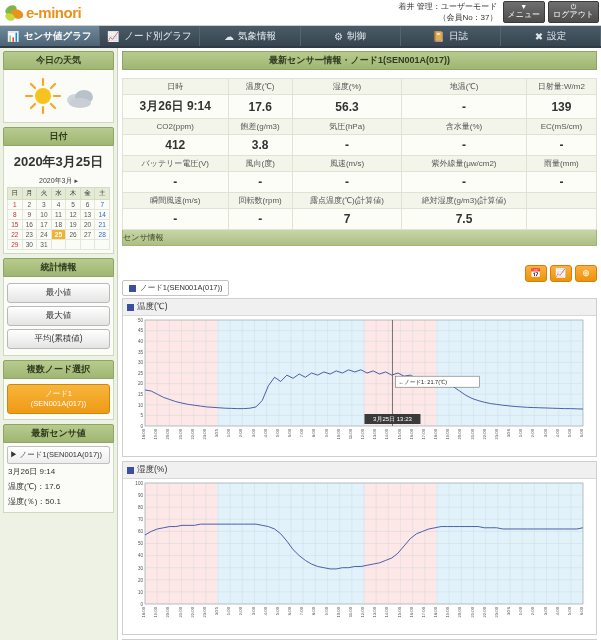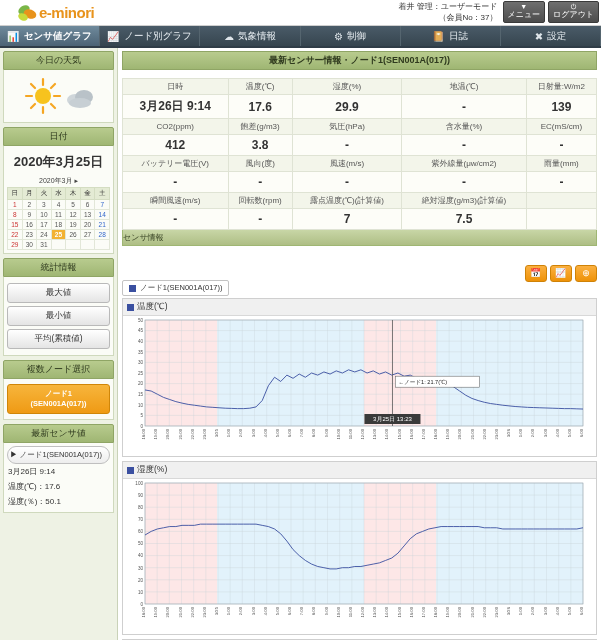--- a/index.html
+++ b/index.html
@@ -14,21 +14,21 @@
   }
   #app { position: relative; width: 601px; height: 640px; background:#fff; }
 
   
   .header {
     height: 26px; background: #ffffff;
     border-bottom: 1px solid #cfcfcf;
     display: flex; align-items: center;
     position: relative;
   }
-  .logo-wrap { display:flex; align-items:center; padding-left:4px;margin-left:13px; }
+  .logo-wrap { display:flex; align-items:center; padding-left:4px; }
   .logo-leaf { width: 22px; height: 20px; position: relative; }
   .logo-text { font-size: 15px; font-weight: bold; color: #e8931c; letter-spacing: -0.5px; }
   .header-right { position:absolute; right: 2px; top: 1px; display: flex; align-items:center; gap:3px; }
   .user-info { font-size: 8px; color:#333; text-align:right; line-height: 11px; padding-right: 2px;}
   .hdr-btn {
     background: linear-gradient(#6f6f6f,#4c4c4c);
     color:#fff; border:1px solid #3a3a3a; border-radius:2px;
     font-size: 8px; padding: 2px 4px; text-align:center; line-height:10px;
     min-width: 34px;
   }
@@ -51,21 +51,21 @@
 
   
   .body { display: flex; height: 592px; }
   .sidebar { width: 118px; background: #eef2e4; border-right:1px solid #c9d2b8; padding: 3px; }
   .content { flex: 1; background: #fff; padding: 3px 4px; overflow: hidden; }
 
   
   .panel { margin-bottom: 4px; }
   .panel-title {
     background: linear-gradient(#b8cb8e,#9fb673);
-    color: #2f3a1e; font-size: 9px; font-weight: normal;
+    color: #2f3a1e; font-size: 9px; font-weight: bold;
     text-align:center; padding: 2px 0; border:1px solid #8fa565;
     border-radius: 2px 2px 0 0;
   }
   .panel-body {
     background: #fbfcf7; border:1px solid #cfd9bd; border-top:none;
     padding: 3px; text-align:center;
   }
   .wx-icons { display:flex; align-items:center; justify-content:center; height: 46px; gap:2px;}
   .date-big { font-size: 13px; font-weight: bold; color:#333; padding: 4px 0; }
 
@@ -82,25 +82,25 @@
     display:block; width: 100%; margin: 3px 0;
     background: linear-gradient(#ffffff,#e4e4e4);
     border:1px solid #b9b9b9; border-radius: 3px;
     font-size: 8.5px; padding: 3px 0; color:#333;
   }
   .node-btn {
     display:block; width:100%; margin: 2px 0;
     background: linear-gradient(#f7b53c,#ef9a14);
     border:1px solid #d08608; border-radius:3px;
     color:#fff; font-size: 7.5px; padding: 4px 0; line-height:10px;
-    font-weight:bold;
+    font-weight:normal;
   }
   .latest-node {
     background: linear-gradient(#ffffff,#ededed);
-    border:1px solid #bfbfbf; border-radius:9px;
+    border:1px solid #bfbfbf; border-radius:2px;
     font-size:7.5px; padding:3px 2px; text-align:left; color:#333;
   }
   .latest-line { font-size: 8px; text-align:left; padding: 2px 1px; color:#333; }
 
   
   .section-bar {
     background: linear-gradient(#b8cb8e,#9fb673);
     border:1px solid #8fa565; color:#2f3a1e;
     font-size: 9px; font-weight:bold; text-align:center; padding: 2px 0;
   }
@@ -297,22 +297,22 @@
               <td class="sat"></td>
             </tr>
           </tbody>
             </table>
         </div>
       </div>
 
       <div class="panel">
         <div class="panel-title">統計情報</div>
         <div class="panel-body">
+          <button class="stat-btn">最小値</button>
           <button class="stat-btn">最大値</button>
-          <button class="stat-btn">最小値</button>
           <button class="stat-btn">平均(累積値)</button>
         </div>
       </div>
 
       <div class="panel">
         <div class="panel-title">複数ノード選択</div>
         <div class="panel-body">
           <button class="node-btn">
             <span>ノード1</span><br>
             <span>(SEN001A(017))</span>
@@ -339,21 +339,21 @@
             <tr>
           <td class="lbl">日時</td>
           <td class="lbl">温度(℃)</td>
           <td class="lbl">湿度(%)</td>
           <td class="lbl">地温(℃)</td>
           <td class="lbl">日射量:W/m2</td>
         </tr>
         <tr>
           <td class="val">3月26日 9:14</td>
           <td class="val">17.6</td>
-          <td class="val">29.9</td>
+          <td class="val">56.3</td>
           <td class="val">-</td>
           <td class="val">139</td>
         </tr>
         <tr>
           <td class="lbl">CO2(ppm)</td>
           <td class="lbl">飽差(g/m3)</td>
           <td class="lbl">気圧(hPa)</td>
           <td class="lbl">含水量(%)</td>
           <td class="lbl">EC(mS/cm)</td>
         </tr>

